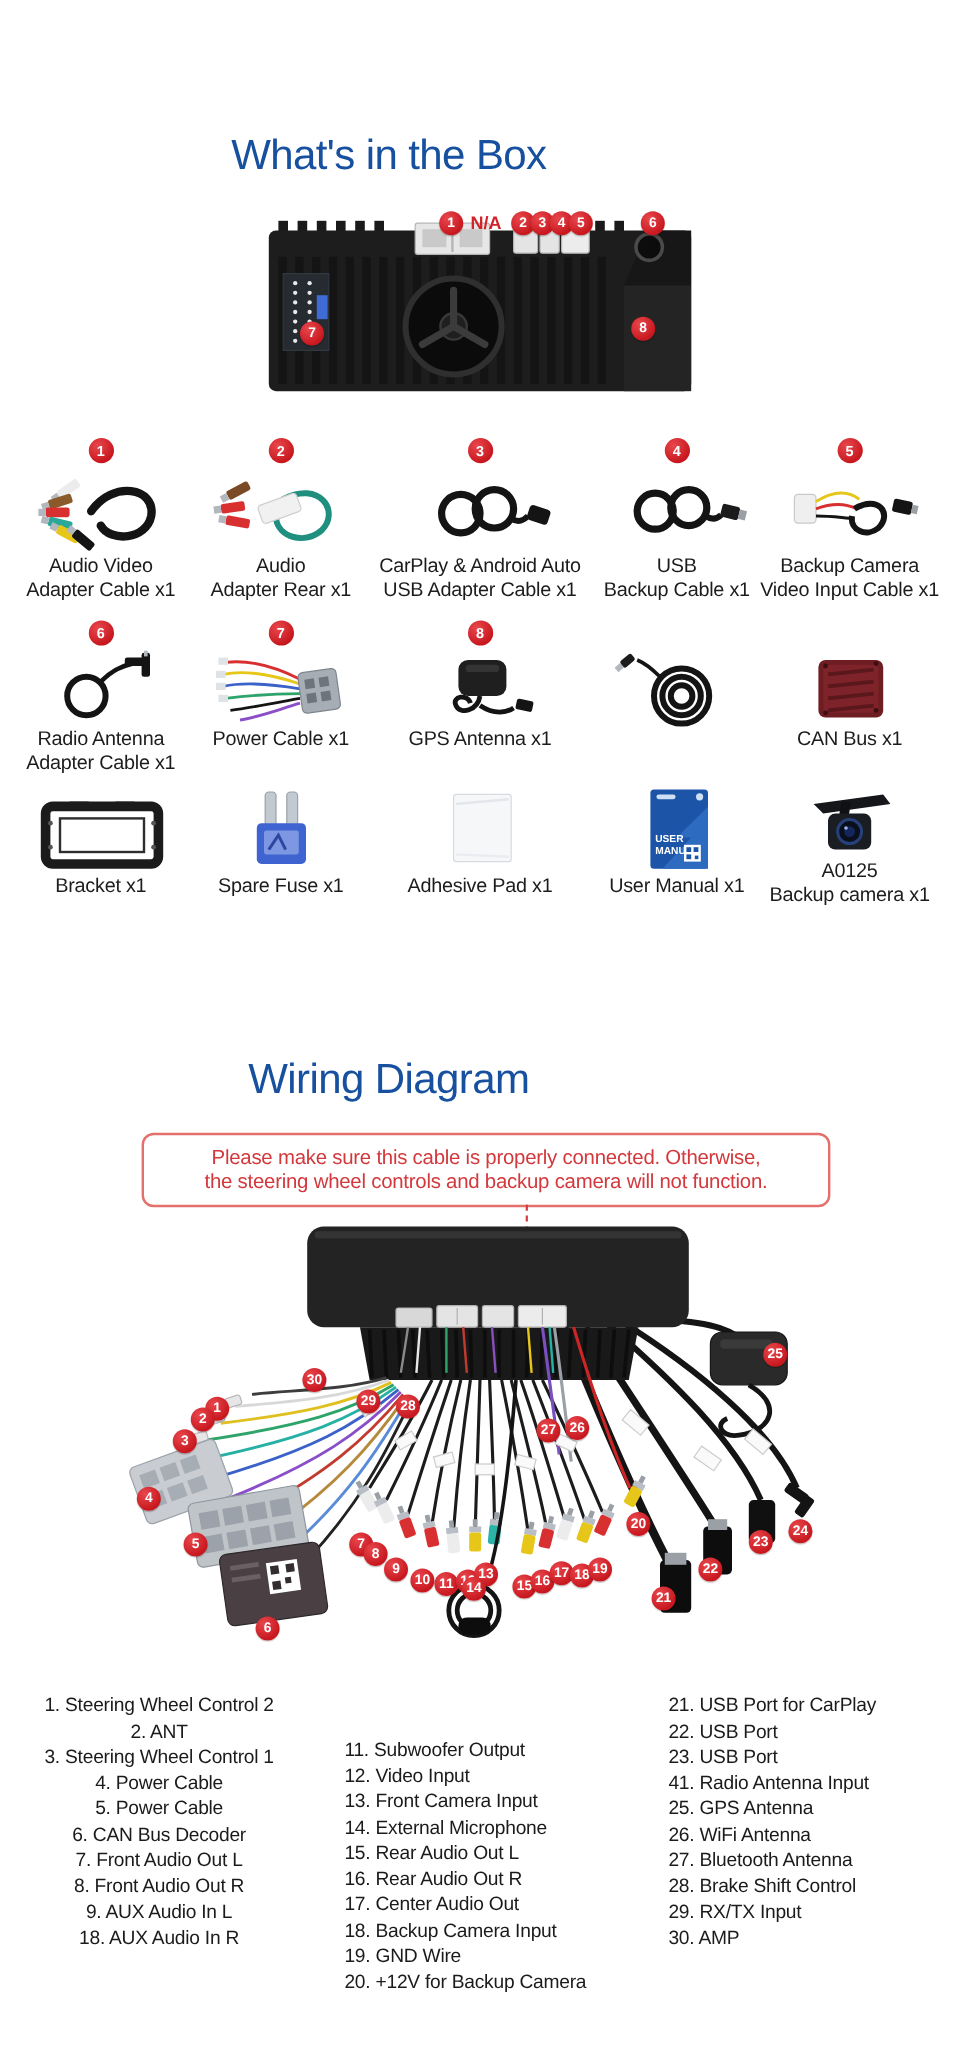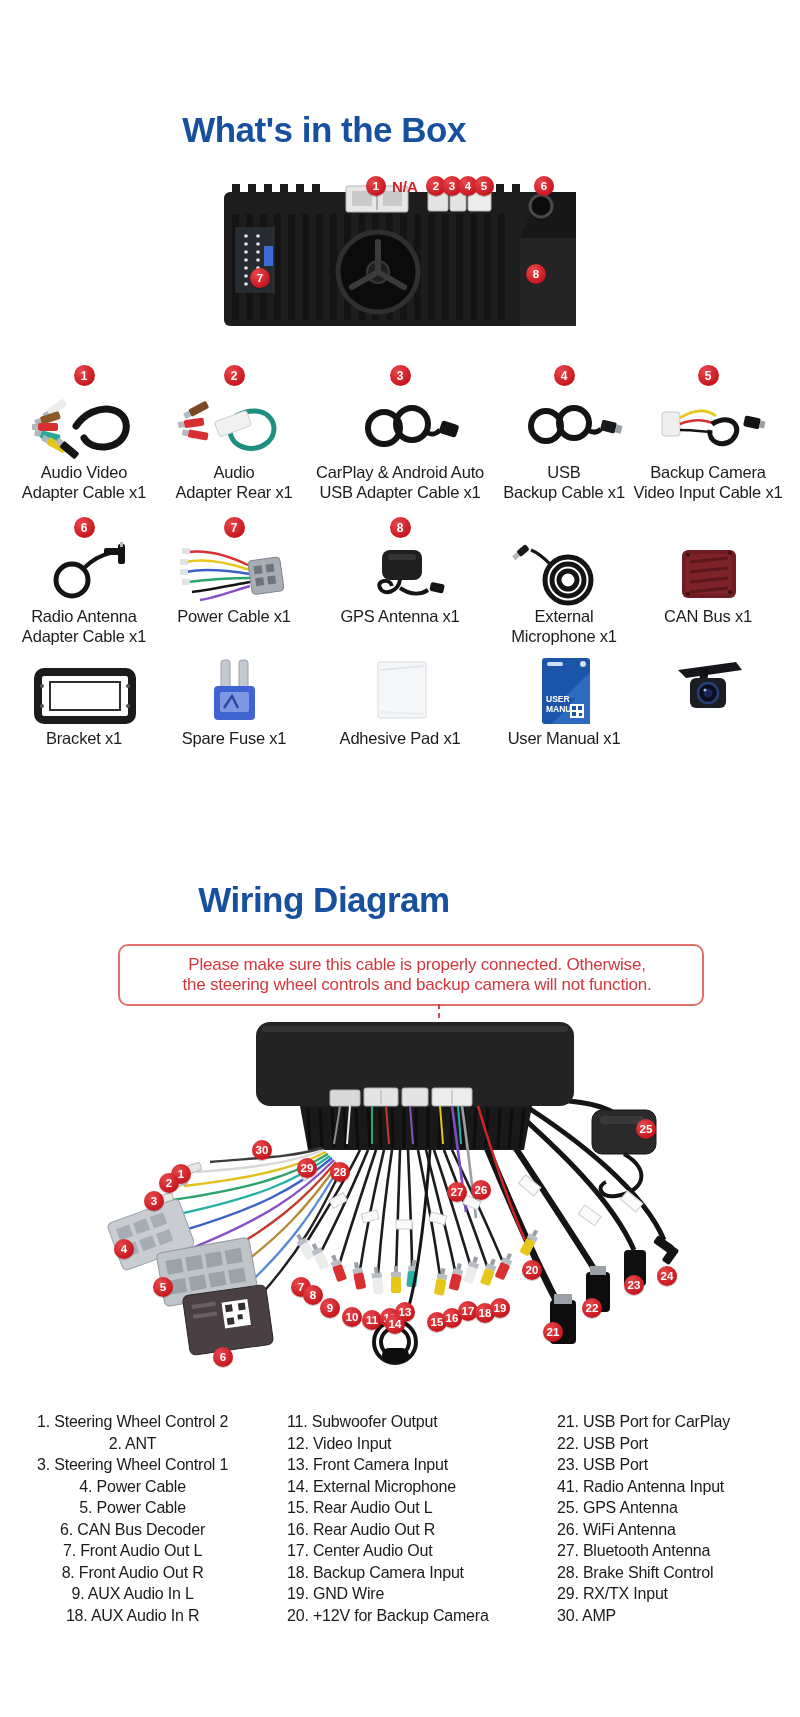--- a/index.html
+++ b/index.html
@@ -2,21 +2,21 @@
 <html><head>
 <meta charset="utf-8">
 <style>
   html,body{margin:0;padding:0;}
   body{
     width:800px;height:1717px;position:relative;background:#ffffff;
     font-family:"Liberation Sans",sans-serif;color:#1c1c1c;overflow:hidden;
   }
   .sec-title{
     position:absolute;left:0;width:648px;text-align:center;
-    font-size:35px;font-weight:bold;color:#17509f;letter-spacing:-0.5px;
+    font-size:35px;font-weight:normal;color:#17509f;letter-spacing:-0.5px;
   }
   .co{
     position:absolute;width:20px;height:20px;border-radius:50%;
     background:radial-gradient(circle at 35% 30%, #e8474d 0%, #c8181f 70%);
     color:#fff;font-size:11.5px;font-weight:bold;
     display:flex;align-items:center;justify-content:center;
     box-shadow:0 1px 1px rgba(0,0,0,0.25);
   }
   .na-label{
     position:absolute;color:#d2232a;font-weight:bold;font-size:15px;
@@ -32,30 +32,29 @@
   .item-label{
     font-size:16.5px;line-height:20px;letter-spacing:-0.2px;
     white-space:pre-line;color:#1c1c1c;
   }
   .warning-box{
     position:absolute;left:118px;top:944px;width:570px;height:58px;
     border:2px solid #e4706c;border-radius:10px;
     display:flex;align-items:center;justify-content:center;text-align:center;
     font-size:17px;line-height:1.2;color:#d2383c;white-space:pre-line;
     letter-spacing:-0.2px;
-    padding-left:12px;
   }
   .legend{
     position:absolute;top:1411px;margin:0;padding:0;list-style:none;
   }
   .legend li{
     font-size:16px;line-height:21.5px;white-space:nowrap;color:#1b1b1b;
     letter-spacing:-0.2px;
   }
-  .col1{left:37px;text-align:center;} .col2{left:287px;} .col3{left:557px;}
+  .col1{left:37px;text-align:center;} .col2{left:287px;margin-top:37px;} .col3{left:557px;}
   svg{position:absolute;left:0;}
 </style>
 </head>
 <body>
 
 <div class="sec-title" style="top:110px">What's in the Box</div>
 
 <svg width="800" height="180" viewBox="0 160 800 180" style="top:160px">
   <g>
 
@@ -312,22 +311,20 @@
   <svg class="icon-svg" style="position:static;margin-top:25px" width="120" height="64" viewBox="0 0 120 64">
     <circle cx="64" cy="38" r="23" stroke="#141414" stroke-width="5" fill="none"></circle>
     <circle cx="64" cy="38" r="16" stroke="#141414" stroke-width="5" fill="none"></circle>
     <circle cx="64" cy="38" r="9" stroke="#141414" stroke-width="5" fill="none"></circle>
     <path d="M46,22 C38,14 32,10 27,8" stroke="#141414" stroke-width="3" fill="none"></path>
     <g transform="translate(22,6) rotate(-40)">
         <rect x="-10" y="-3.5" width="12" height="7" rx="2" fill="#1b1b1b"></rect>
         <rect x="-16" y="-2.5" width="6" height="5" fill="#b2b8be"></rect>
       </g>
   </svg>
-  <div class="item-label">External
-Microphone x1</div>
 </div>
 
 <div class="item-cell" style="left:623px;top:517px;width:170px">
   <svg class="icon-svg" style="position:static;margin-top:25px" width="120" height="64" viewBox="0 0 120 64">
     <rect x="34" y="8" width="54" height="48" rx="6" fill="#6e1d22"></rect>
     <rect x="38" y="12" width="46" height="40" rx="4" fill="#7e2329"></rect>
     <path d="M42,20 L80,16 M42,30 L80,26 M42,40 L80,36 M42,50 L80,46" stroke="#5a171c" stroke-width="3"></path>
     <circle cx="40" cy="13" r="2" fill="#3c0f12"></circle>
       <circle cx="82" cy="11" r="2" fill="#3c0f12"></circle>
     <circle cx="40" cy="52" r="2" fill="#3c0f12"></circle>
@@ -389,20 +386,22 @@
 
 <div class="item-cell" style="left:623px;top:650px;width:170px">
   <svg class="icon-svg" style="position:static" width="120" height="60" viewBox="0 0 120 60">
     <path d="M30,16 L88,8 L94,16 L38,24 z" fill="#15171a"></path>
     <rect x="52" y="14" width="8" height="14" fill="#101114" transform="rotate(8 56 21)"></rect>
     <rect x="42" y="24" width="36" height="30" rx="6" fill="#1a1d22"></rect>
     <circle cx="60" cy="39" r="10" fill="#0a0f1c" stroke="#27407c" stroke-width="2.5"></circle>
     <circle cx="60" cy="39" r="4.5" fill="#15265c"></circle>
     <circle cx="57" cy="36" r="1.5" fill="#9fb6e8"></circle>
   </svg>
+  <div class="item-label" style="margin-top:2px">A0125
+Backup camera x1</div>
 </div>
 
 <div class="sec-title" style="top:880px">Wiring Diagram</div>
 
 <div class="warning-box">Please make sure this cable is properly connected. Otherwise,
 the steering wheel controls and backup camera will not function.</div>
 
 <svg width="800" height="400" viewBox="0 1000 800 400" style="top:1000px">
 
   <g>

